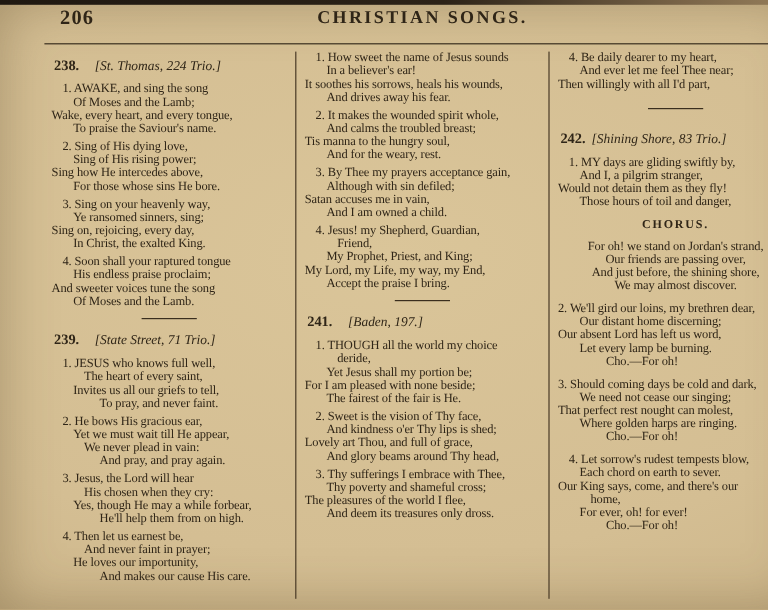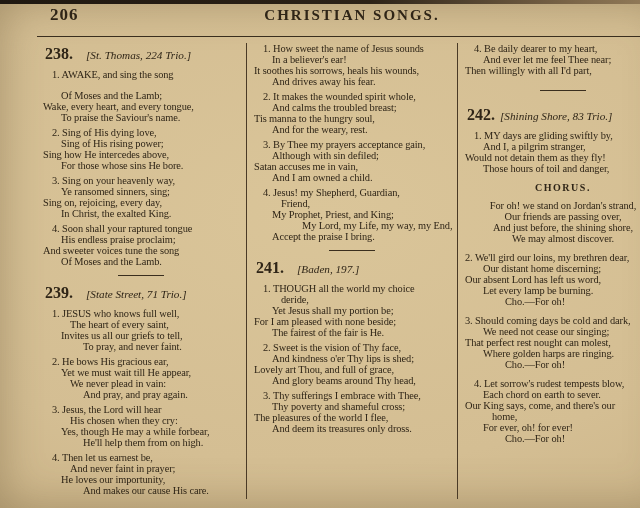--- a/index.html
+++ b/index.html
@@ -32,21 +32,21 @@
     margin:3px 5px 0 5px;
     border-top:1.6px solid #3a2e1e;
   }
   .cols{
     display:flex;align-items:stretch;
     padding:6px 4px 0 4px;height:462px;box-sizing:border-box;
   }
   .col{flex:1 1 0;padding:0 7px;overflow:hidden;}
   .col-2{border-left:1px solid #4a3a26;border-right:1px solid #4a3a26;}
   .song-head{margin:2px 0 6px 2px;white-space:nowrap;}
-  .song-num{font-weight:bold;font-size:16px;}
+  .song-num{font-weight:bold;font-size:12px;}
   .song-title{font-style:italic;font-size:11.2px;margin-left:13px;}
   .song-head.tight .song-title{margin-left:5px;}
   .verse{margin:0 0 4px 0;}
   .col-3 .verse{margin-bottom:8px;}
   .line{
     margin:0;font-size:10.4px;line-height:11px;
     letter-spacing:-0.1px;white-space:nowrap;
   }
   .chorus{text-align:center;}
   .chorus .line{padding-left:0 !important;}
@@ -68,21 +68,21 @@
   <header>
     <span class="page-num">206</span>
     <h1 class="page-title">CHRISTIAN SONGS.</h1>
   </header>
   <div class="head-rule"></div>
   <main class="cols">
     <section class="col col-1">
         <div class="song-head"><span class="song-num">238.</span><span class="song-title">[St. Thomas, 224 Trio.]</span></div>
         <div class="verse">
           <p class="line" style="padding-left: 9px;">1. AWAKE, and sing the song</p>
-          <p class="line" style="padding-left: 18px; margin-top: 10px;">Of Moses and the Lamb;</p>
+          <p class="line" style="padding-left: 18px;">Of Moses and the Lamb;</p>
           <p class="line" style="padding-left: 0px;">Wake, every heart, and every tongue,</p>
           <p class="line" style="padding-left: 18px;">To praise the Saviour's name.</p>
         </div>
         <div class="verse">
           <p class="line" style="padding-left: 9px;">2. Sing of His dying love,</p>
           <p class="line" style="padding-left: 18px;">Sing of His rising power;</p>
           <p class="line" style="padding-left: 0px;">Sing how He intercedes above,</p>
           <p class="line" style="padding-left: 18px;">For those whose sins He bore.</p>
         </div>
         <div class="verse">
@@ -140,21 +140,21 @@
         <div class="verse">
           <p class="line" style="padding-left: 9px;">3. By Thee my prayers acceptance gain,</p>
           <p class="line" style="padding-left: 18px;">Although with sin defiled;</p>
           <p class="line" style="padding-left: 0px;">Satan accuses me in vain,</p>
           <p class="line" style="padding-left: 18px;">And I am owned a child.</p>
         </div>
         <div class="verse">
           <p class="line" style="padding-left: 9px;">4. Jesus! my Shepherd, Guardian,</p>
           <p class="line" style="padding-left: 27px;">Friend,</p>
           <p class="line" style="padding-left: 18px;">My Prophet, Priest, and King;</p>
-          <p class="line" style="padding-left: 0px; margin-left: 48px;">My Lord, my Life, my way, my End,</p>
+          <p class="line" style="padding-left: 0px;">My Lord, my Life, my way, my End,</p>
           <p class="line" style="padding-left: 18px;">Accept the praise I bring.</p>
         </div>
         <div class="divider"></div>
         <div class="song-head"><span class="song-num">241.</span><span class="song-title">[Baden, 197.]</span></div>
         <div class="verse">
           <p class="line" style="padding-left: 9px;">1. THOUGH all the world my choice</p>
           <p class="line" style="padding-left: 27px;">deride,</p>
           <p class="line" style="padding-left: 18px;">Yet Jesus shall my portion be;</p>
           <p class="line" style="padding-left: 0px;">For I am pleased with none beside;</p>
           <p class="line" style="padding-left: 18px;">The fairest of the fair is He.</p>

